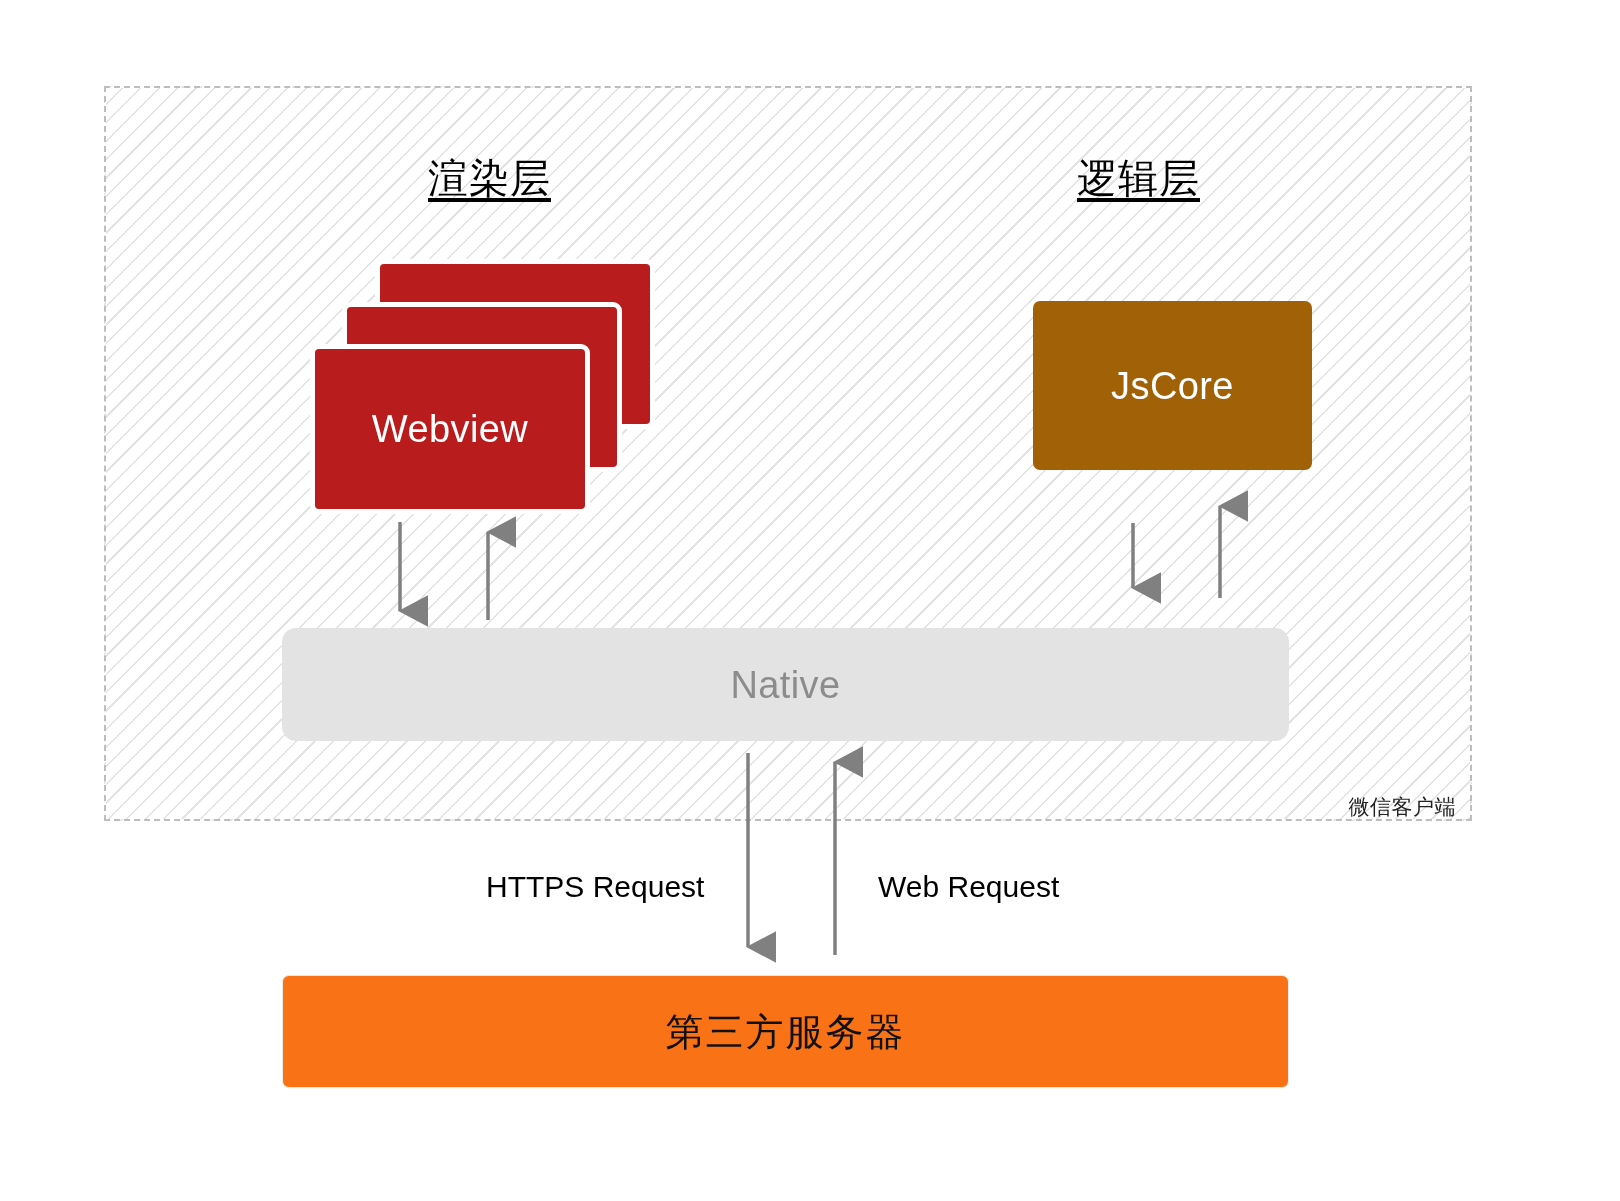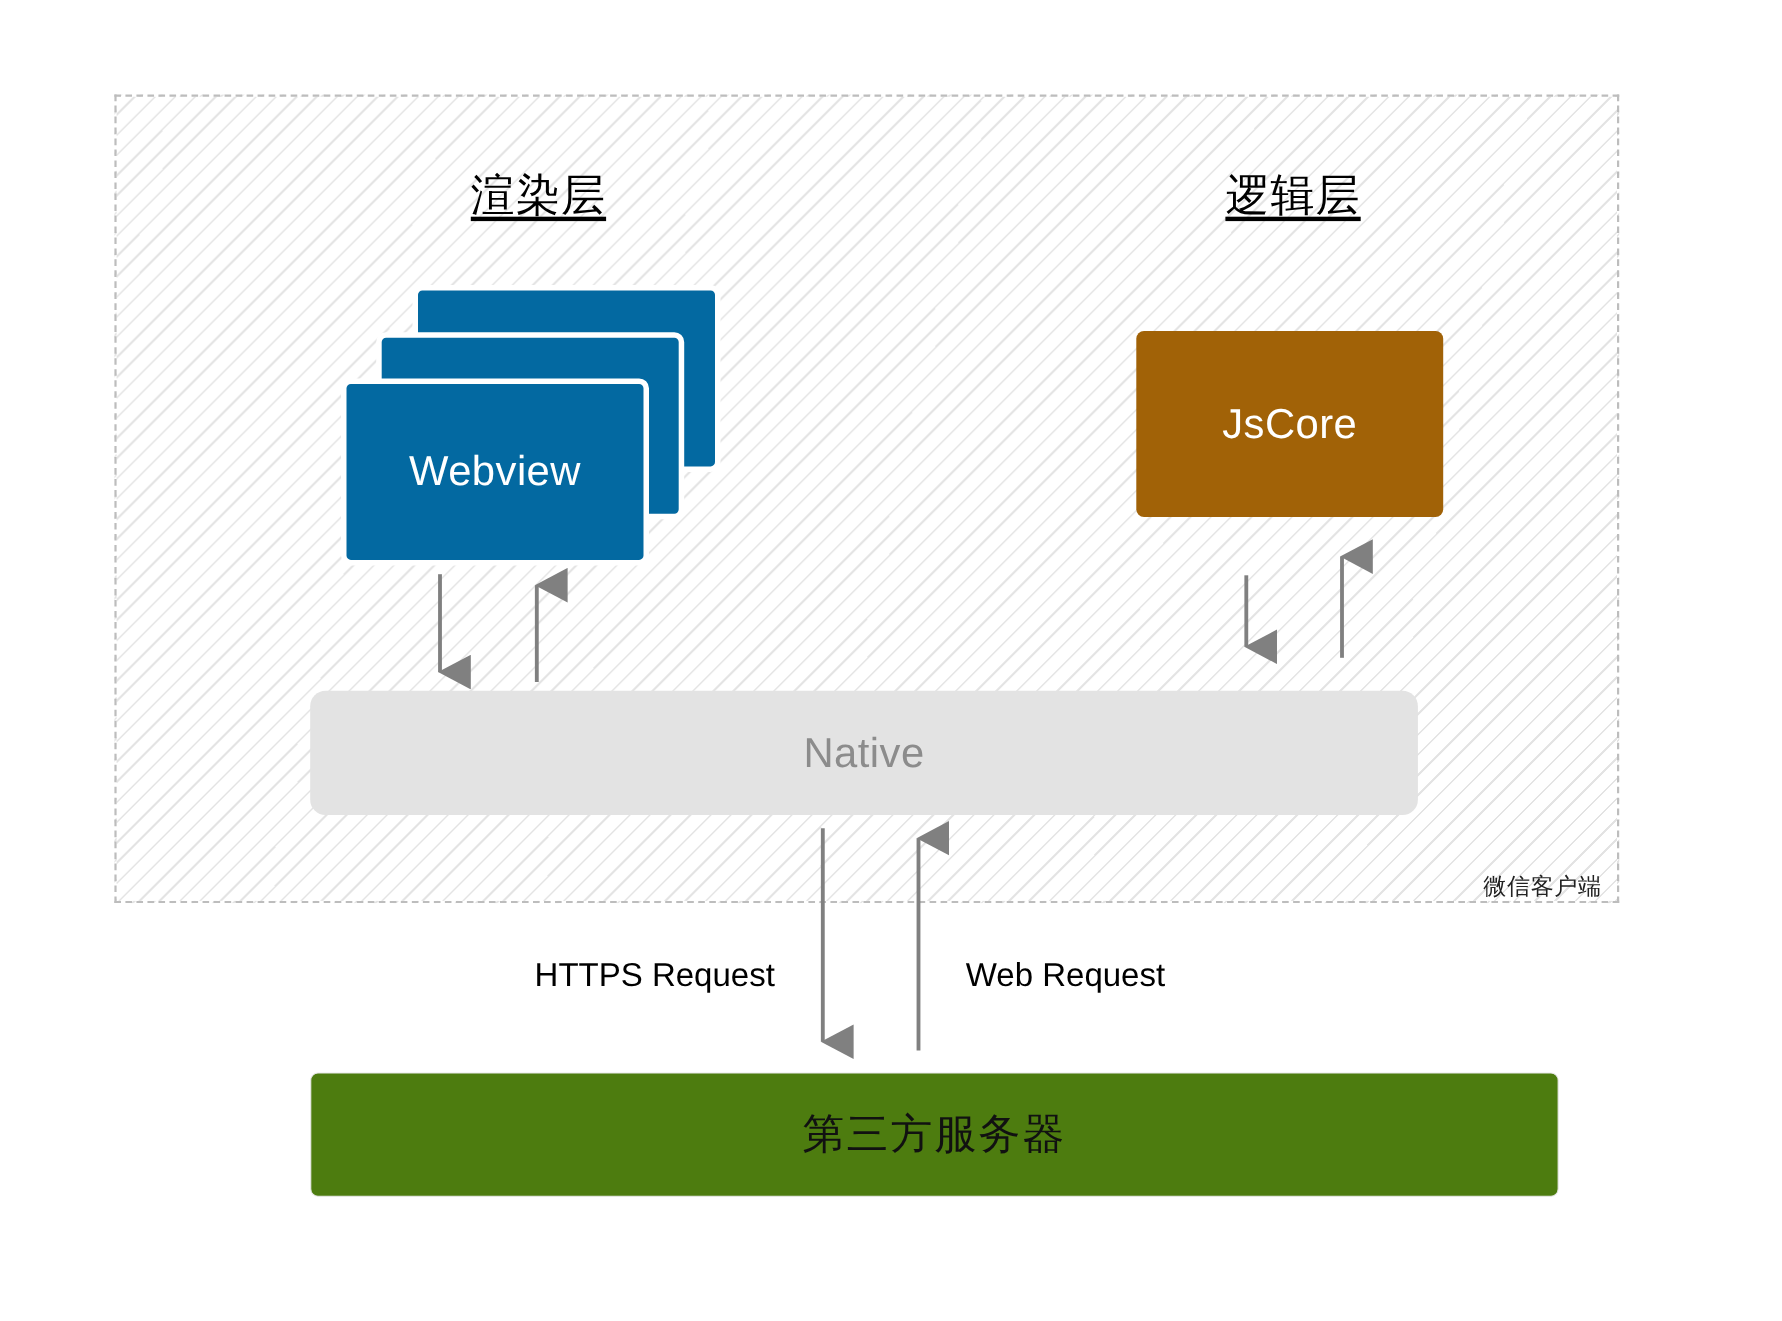--- a/index.html
+++ b/index.html
@@ -58,35 +58,35 @@
     font-size: 40px;
     font-weight: 400;
     color: #000000;
     text-decoration: underline;
     text-underline-offset: 6px;
     letter-spacing: 1px;
     white-space: nowrap;
     line-height: 1;
   }
   .col-title.render { left: 428px; top: 158px; text-align: right; }
-  .col-title.logic  { left: 1114px; top: 158px; }
+  .col-title.logic  { left: 1077px; top: 158px; }
 
   
   .webview-stack {
     position: absolute;
     left: 310px;
     top: 259px;
     width: 345px;
     height: 255px;
   }
   .wv-card {
     position: absolute;
     width: 280px;
     height: 170px;
-    background: #0369a1;
+    background: #b91c1c;
     border-radius: 9px;
     border: 5px solid #ffffff;
   }
   .wv-card.back   { left: 65px;  top: 0px;  z-index: 1; }
   .wv-card.mid    { left: 32px;  top: 43px; z-index: 2; }
   .wv-card.front  { left: 0px;   top: 85px; z-index: 3;
                     display: flex; align-items: center; justify-content: center; }
   .wv-label {
     color: #ffffff;
     font-size: 38px;
@@ -135,23 +135,23 @@
     font-weight: 400;
     letter-spacing: 0.4px;
     line-height: 1;
   }
 
   
   .server-box {
     position: absolute;
     left: 282px;
     top: 975px;
-    width: 1135px;
+    width: 1007px;
     height: 113px;
-    background: #4d7c0f;
+    background: #f97316;
     border: 1.5px solid #e9e9e9;
     border-radius: 7px;
     display: flex;
     align-items: center;
     justify-content: center;
   }
   .server-label {
     color: #111111;
     font-size: 38px;
     font-weight: 400;

